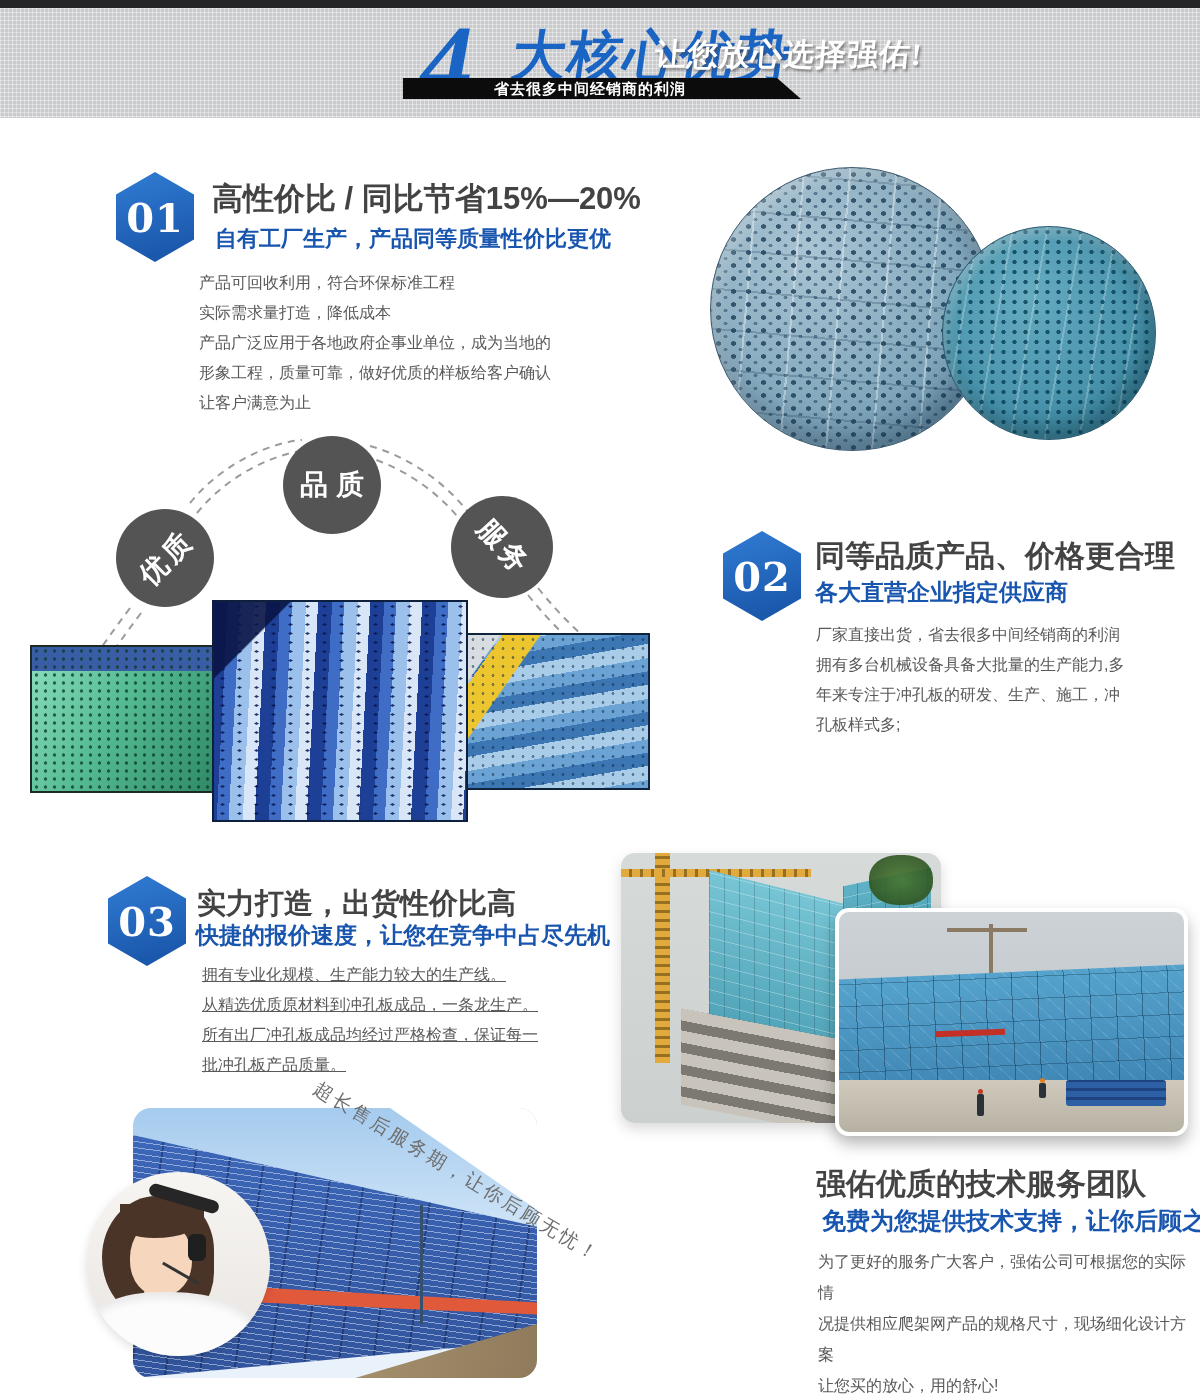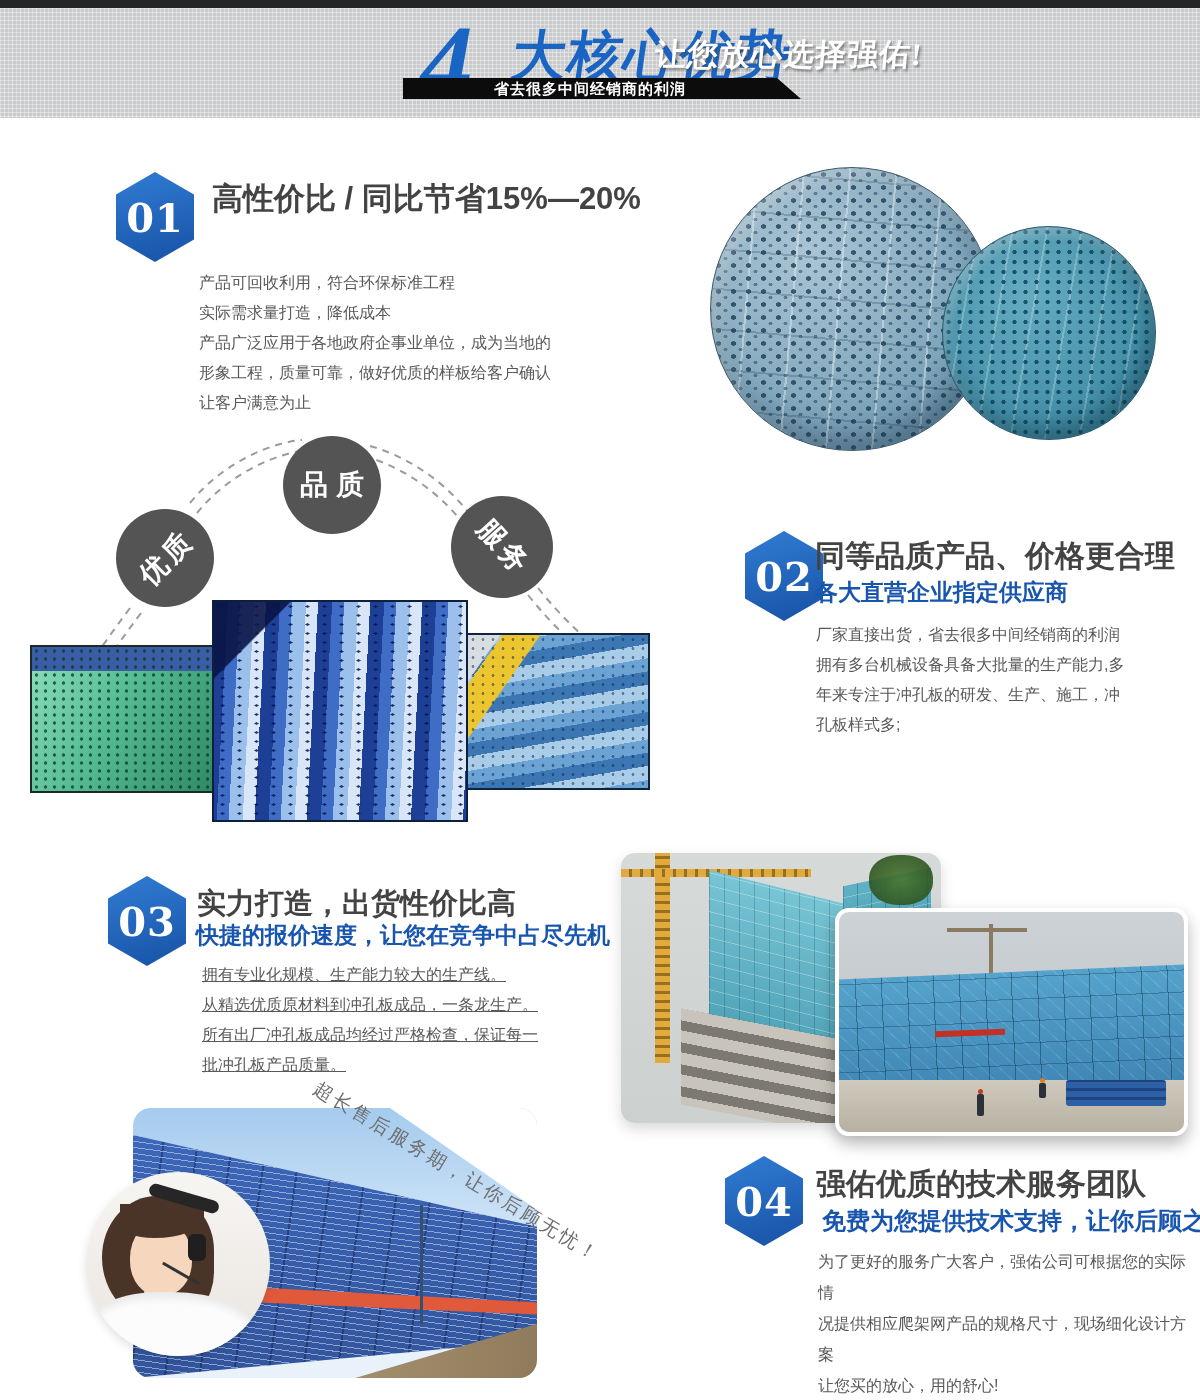--- a/index.html
+++ b/index.html
@@ -24,21 +24,21 @@
     clip-path:polygon(0 0,374px 0,100% 100%,0 100%);}
   #company-name{position:absolute;left:0;top:0;width:374px;height:21px;line-height:21px;text-align:center;
     color:#fff;font-weight:bold;font-size:15px;letter-spacing:1px;}
 
   
   .hex{position:absolute;width:78px;height:90px;
     background:linear-gradient(165deg,#2d76cd 15%,#1a58ac 85%);
     clip-path:polygon(50% 0,100% 25%,100% 75%,50% 100%,0 75%,0 25%);
     display:flex;align-items:center;justify-content:center;
     color:#fff;font:bold 40px "DejaVu Serif",serif;letter-spacing:1px;}
-  #hex-01{left:116px;top:172px;text-align:right;} #hex-02{left:745px;top:531px;}
+  #hex-01{left:116px;top:172px;text-align:right;} #hex-02{left:723px;top:531px;}
   #hex-03{left:108px;top:876px;} #hex-04{left:725px;top:1156px;}
 
   
   .adv-title{position:absolute;color:#434343;white-space:nowrap;}
   .adv-sub{position:absolute;color:#1855ae;font-family:"Liberation Serif",serif;font-weight:bold;white-space:nowrap;}
   .adv-body{position:absolute;color:#595959;font-size:16px;line-height:30px;}
   #t01{left:212px;top:178px;font:bold 31px "Liberation Sans",sans-serif;}
   #s01{left:215px;top:224px;font-size:22px;}
   #b01{left:199px;top:268px;width:430px;font-family:Liberation Serif, serif;}
   #t02{left:815px;top:536px;font:bold 30px "Liberation Serif",serif;}
@@ -190,20 +190,21 @@
     <div id="header-tagline">让您放心选择强佑!</div>
     <div id="company-bar">
       <div id="company-name">省去很多中间经销商的利润</div>
     </div>
   </div>
 
   <div class="hex" id="hex-01">
       <span>01</span>
     </div>
   <div class="adv-title" id="t01">高性价比 / 同比节省15%—20%</div>
+  <div class="adv-sub" id="s01">自有工厂生产，产品同等质量性价比更优</div>
   <div class="adv-body" id="b01">
     <div>产品可回收利用，符合环保标准工程</div>
     <div>实际需求量打造，降低成本</div>
     <div>产品广泛应用于各地政府企事业单位，成为当地的</div>
     <div>形象工程，质量可靠，做好优质的样板给客户确认</div>
     <div>让客户满意为止</div>
   </div>
 
   <div class="prod-circle" id="circle-big"></div>
   <div class="prod-circle" id="circle-small"></div>
@@ -271,23 +272,20 @@
     <div class="crane2"></div>
     <div class="crane2-arm"></div>
     <div class="wall"></div>
     <div class="red-banner"></div>
     <div class="ground"></div>
     <div class="piles"></div>
     <div class="worker" id="worker-a"></div>
     <div class="worker" id="worker-b"></div>
   </div>
 
-  <div class="hex" id="hex-04">
-      <span>04</span>
-    </div>
   <div class="adv-title" id="t04">强佑优质的技术服务团队</div>
   <div class="adv-sub" id="s04">免费为您提供技术支持，让你后顾之忧</div>
   <div class="adv-body" id="b04">
     <div>为了更好的服务广大客户，强佑公司可根据您的实际情</div>
     <div>况提供相应爬架网产品的规格尺寸，现场细化设计方案</div>
     <div>让您买的放心，用的舒心!</div>
   </div>
 
   <div id="service-banner">超长售后服务期，让你后顾无忧！</div>
   <div id="fence-photo">

